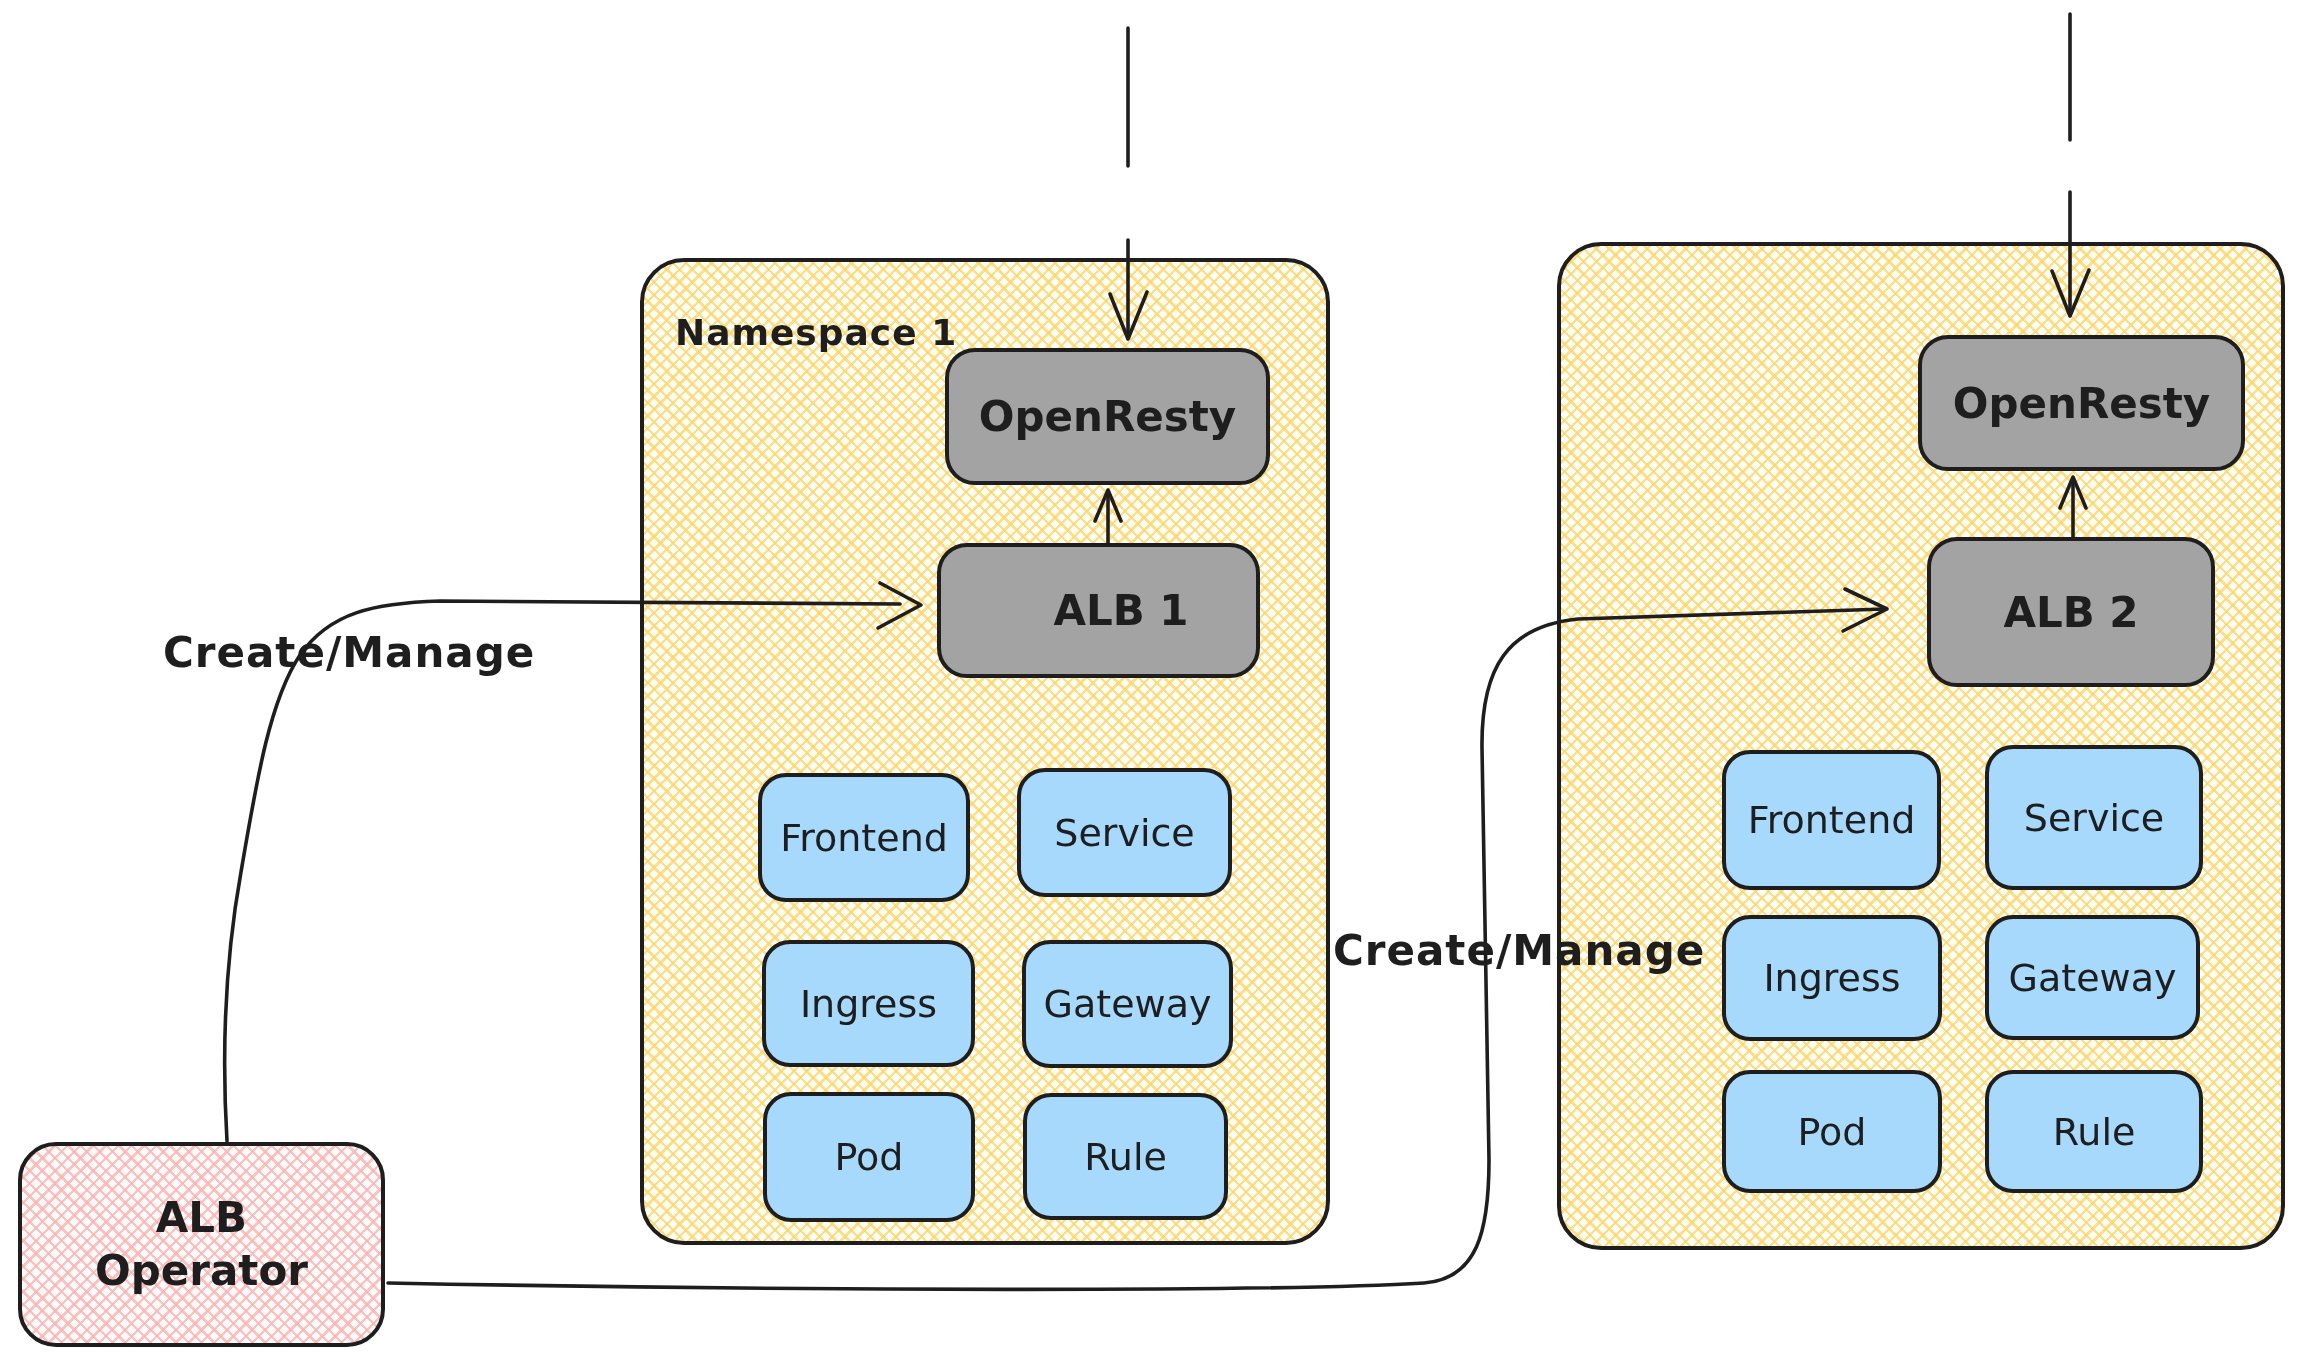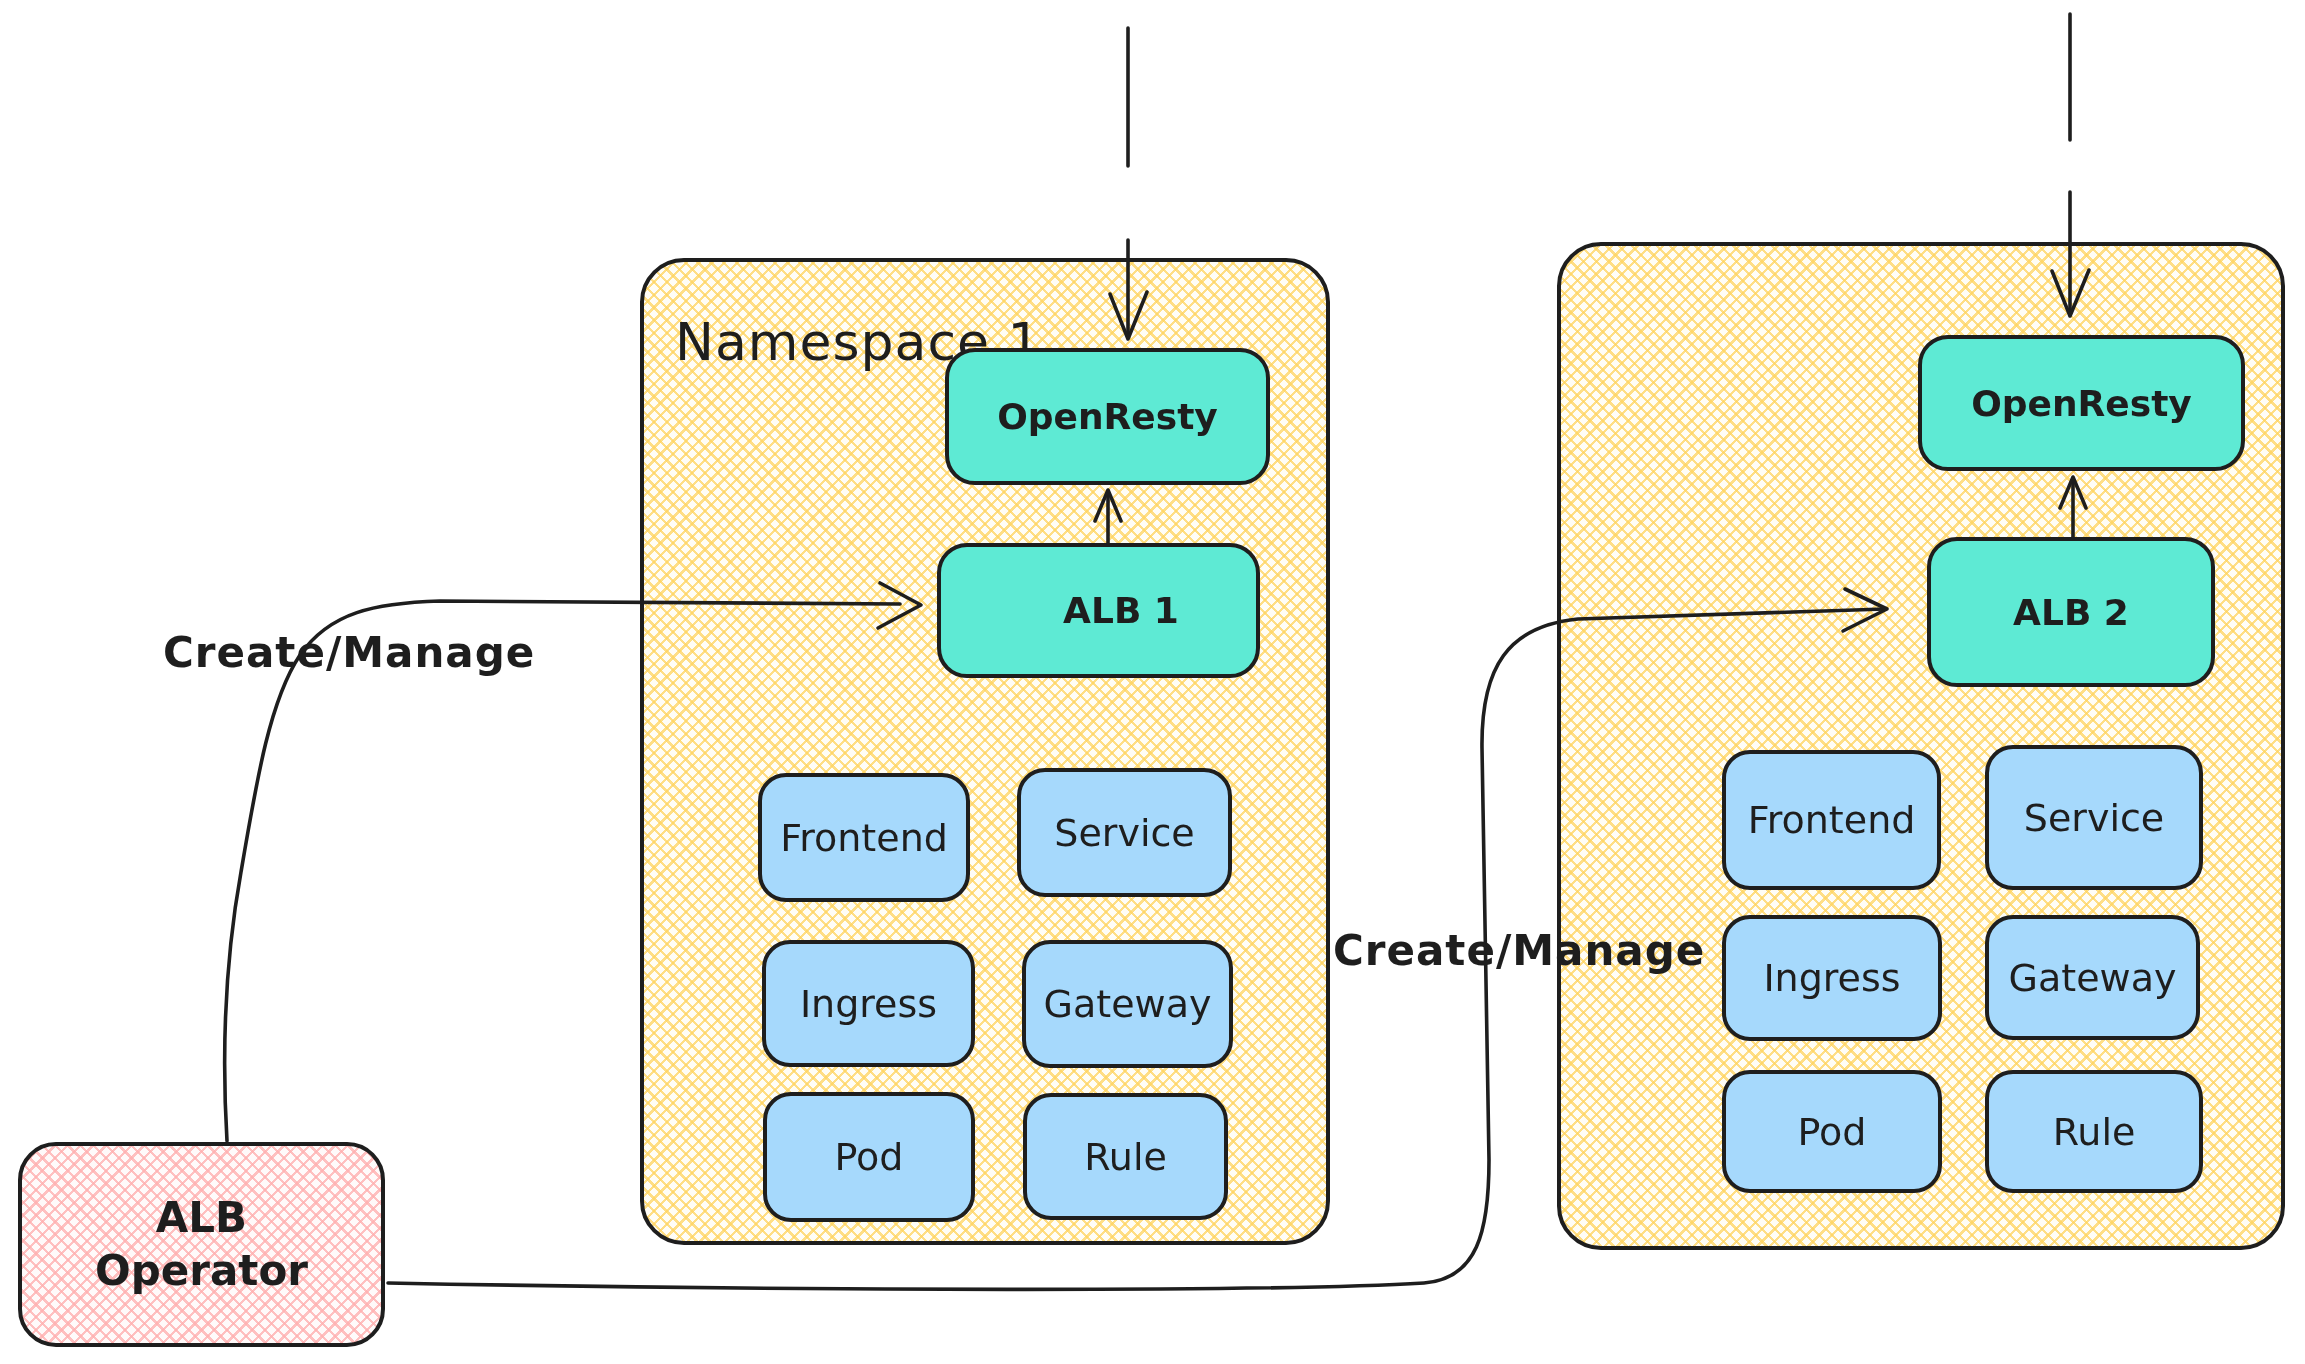--- a/index.html
+++ b/index.html
@@ -18,23 +18,23 @@
       repeating-linear-gradient(45deg, rgba(255,212,96,.75) 0, rgba(255,212,96,.75) 2.4px, transparent 2.4px, transparent 9px),
       repeating-linear-gradient(-45deg, rgba(255,212,96,.75) 0, rgba(255,212,96,.75) 2.4px, transparent 2.4px, transparent 9px);
   }
   .hatch-pink{
     background-color:#fffafa;
     background-image:
       repeating-linear-gradient(45deg, rgba(255,176,176,.78) 0, rgba(255,176,176,.78) 2.4px, transparent 2.4px, transparent 9px),
       repeating-linear-gradient(-45deg, rgba(255,176,176,.78) 0, rgba(255,176,176,.78) 2.4px, transparent 2.4px, transparent 9px);
   }
   .namespace{border-radius:44px;}
-  .green{background:#5eead4;border-radius:30px;font-size:36px;font-weight:700;text-align:right;}
+  .green{background:#a3a3a3;border-radius:30px;font-size:42px;font-weight:700;text-align:right;}
   .blue{background:#a6d9fc;border-radius:28px;font-size:38px;font-weight:400;}
-  .ns-label{font-size:52px;font-weight:400;letter-spacing:1px;}
+  .ns-label{font-size:36px;font-weight:700;letter-spacing:1px;}
   .float-label{font-size:42px;font-weight:700;letter-spacing:1px;white-space:nowrap;}
   .center{text-align:center;}
   #arrows{position:absolute;left:0;top:0;pointer-events:none;}
   #arrows path{stroke:#1e1e1e;stroke-width:3.6;fill:none;stroke-linecap:round;stroke-linejoin:round;}
   .op-text{font-size:42px;font-weight:700;line-height:1.25;}
 </style>
 </head>
 <body>
 
 <div id="canvas">

